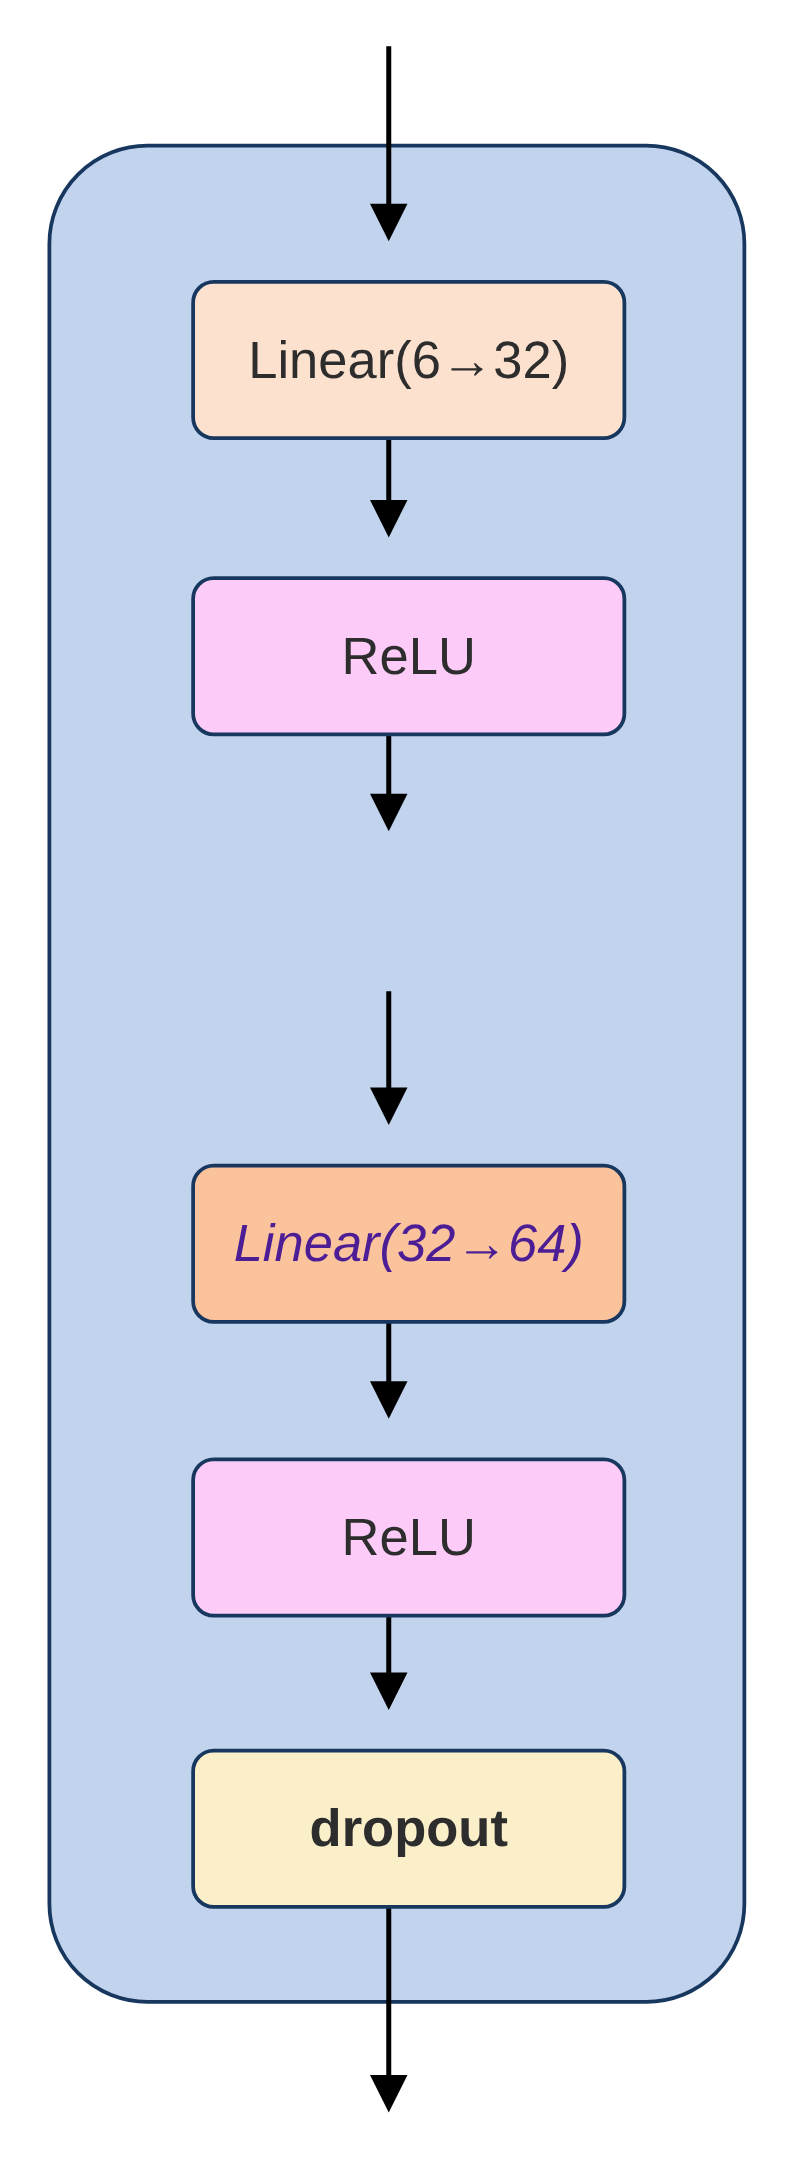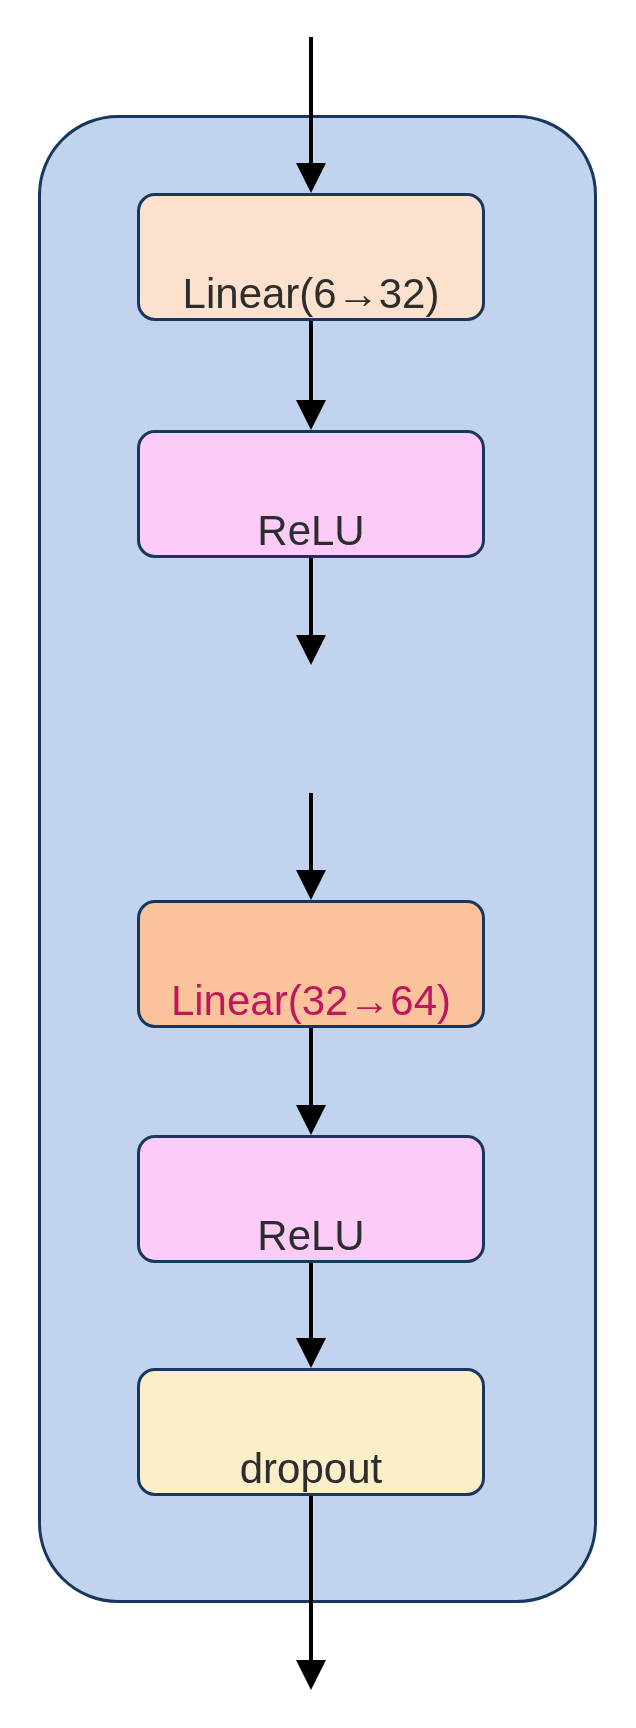--- a/index.html
+++ b/index.html
@@ -31,43 +31,44 @@
     position: absolute;
     left: 0;
     top: 0;
     width: 636px;
     height: 1728px;
     z-index: 2;
     pointer-events: none;
   }
   .node {
     position: absolute;
-    left: 137px;
+    left: 153px;
     width: 348px;
     height: 128px;
     box-sizing: border-box;
     border: 3px solid #17375E;
     border-radius: 18px;
     display: flex;
-    align-items: flex-end;
+    align-items: center;
     justify-content: center;
     z-index: 3;
+    margin-top: 31px;
   }
   .node-label {
     font-size: 42px;
     color: #2D2D2D;
     letter-spacing: 0px;
     white-space: nowrap;
   }
   .n0 { top: 193px; }
   .n1 { top: 430px; }
   .n2 { top: 665px; }
   .n3 { top: 900px; }
   .n4 { top: 1135px; }
-  .n5 { top: 1368px; }
+  .n5 { top: 1368px; font-weight: bold; }
 </style>
 </head>
 <body>
 
 <div class="canvas">
 
   <div class="group" style="background: rgb(194, 211, 237); border-color: rgb(23, 55, 94);"></div>
 
   <svg class="arrows" viewBox="0 0 636 1728" xmlns="http://www.w3.org/2000/svg">
 
@@ -102,21 +103,21 @@
     </g>
   </svg>
 
   <div class="node n0" style="background: rgb(251, 225, 206); border-color: rgb(23, 55, 94);">
     <span class="node-label" style="color: rgb(45, 45, 45);">Linear(6→32)</span>
   </div>
   <div class="node n1" style="background: rgb(252, 203, 248); border-color: rgb(23, 55, 94);">
     <span class="node-label" style="color: rgb(45, 45, 45);">ReLU</span>
   </div>
   <div class="node n3" style="background: rgb(250, 195, 156); border-color: rgb(23, 55, 94);">
-    <span class="node-label" style="color: #be185d;">Linear(32→64)</span>
+    <span class="node-label" style="color: #4c1d95; font-style: italic;">Linear(32→64)</span>
   </div>
   <div class="node n4" style="background: rgb(252, 203, 248); border-color: rgb(23, 55, 94);">
     <span class="node-label" style="color: rgb(45, 45, 45);">ReLU</span>
   </div>
   <div class="node n5" style="background: rgb(251, 239, 201); border-color: rgb(23, 55, 94);">
     <span class="node-label" style="color: rgb(45, 45, 45);">dropout</span>
   </div>
 
 </div>
 

